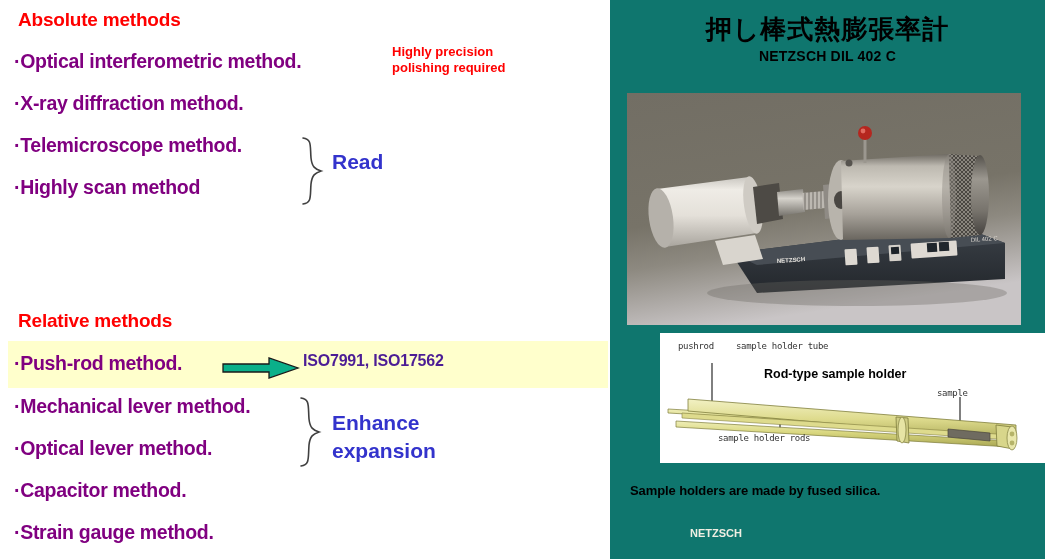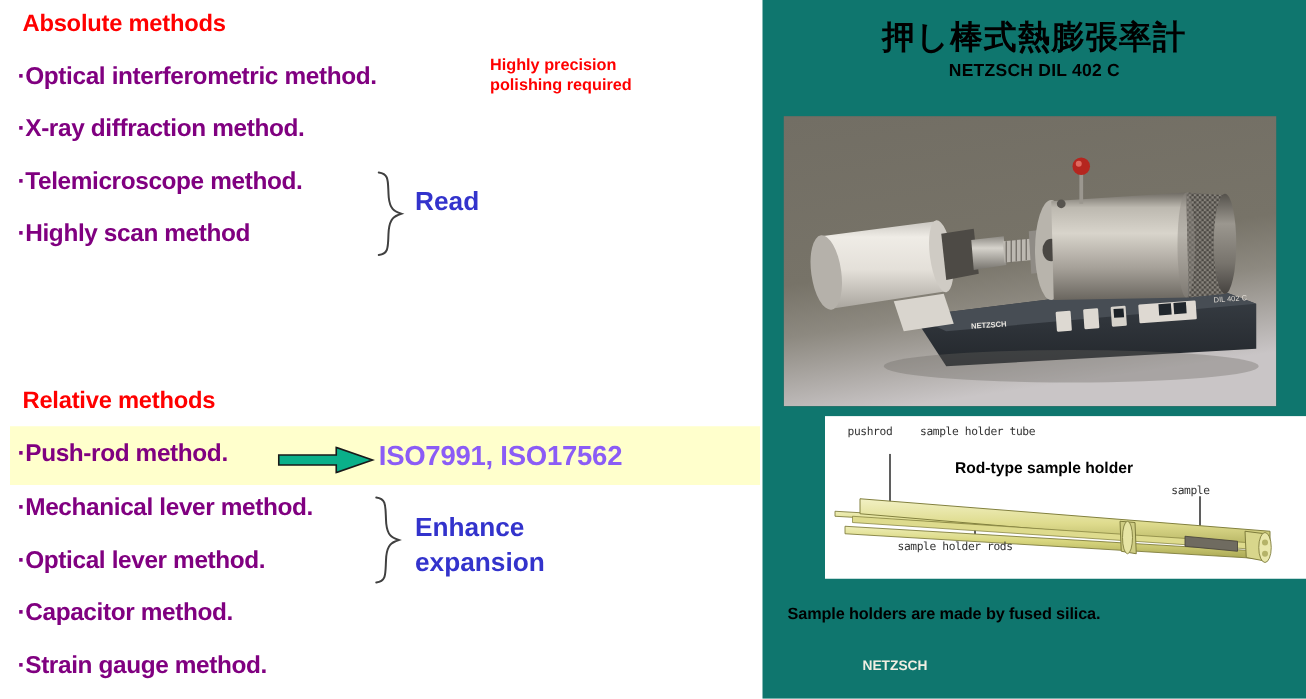--- a/index.html
+++ b/index.html
@@ -71,23 +71,23 @@
     position: absolute;
     color: #3333cc;
     font-weight: bold;
     font-size: 21px;
     line-height: 27px;
     white-space: nowrap;
   }
 
   .iso-text {
     position: absolute;
-    color: #8b5cf6;
-    font-weight: bold;
-    font-size: 22px;
+    color: #4c1d95;
+    font-weight: bold;
+    font-size: 16px;
     letter-spacing: -0.2px;
     white-space: nowrap;
   }
 
   
   .brace {
     position: absolute;
   }
 
   

